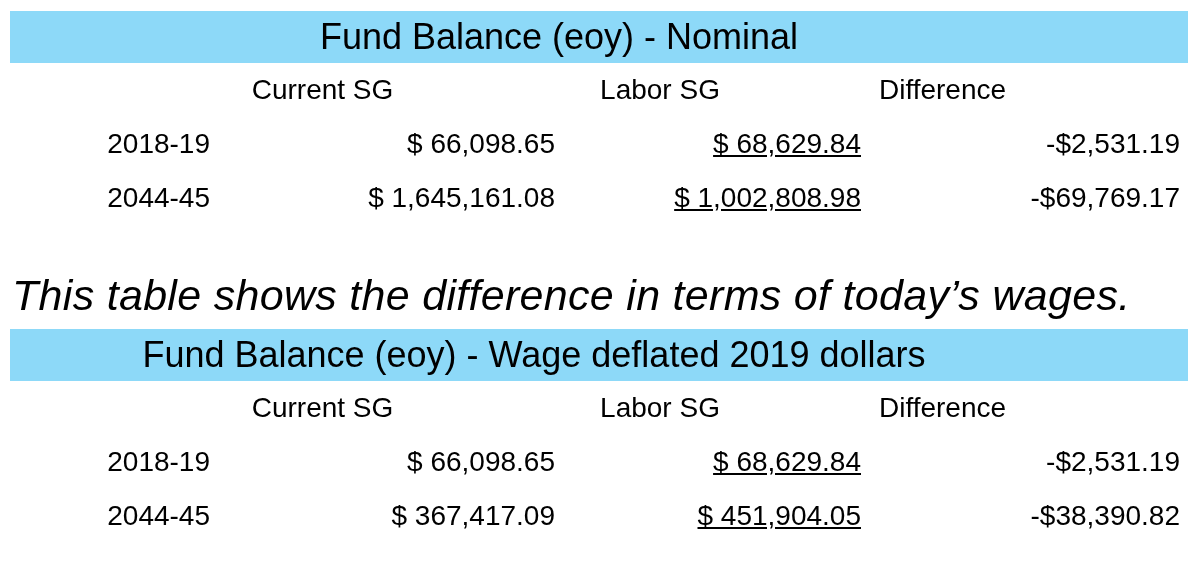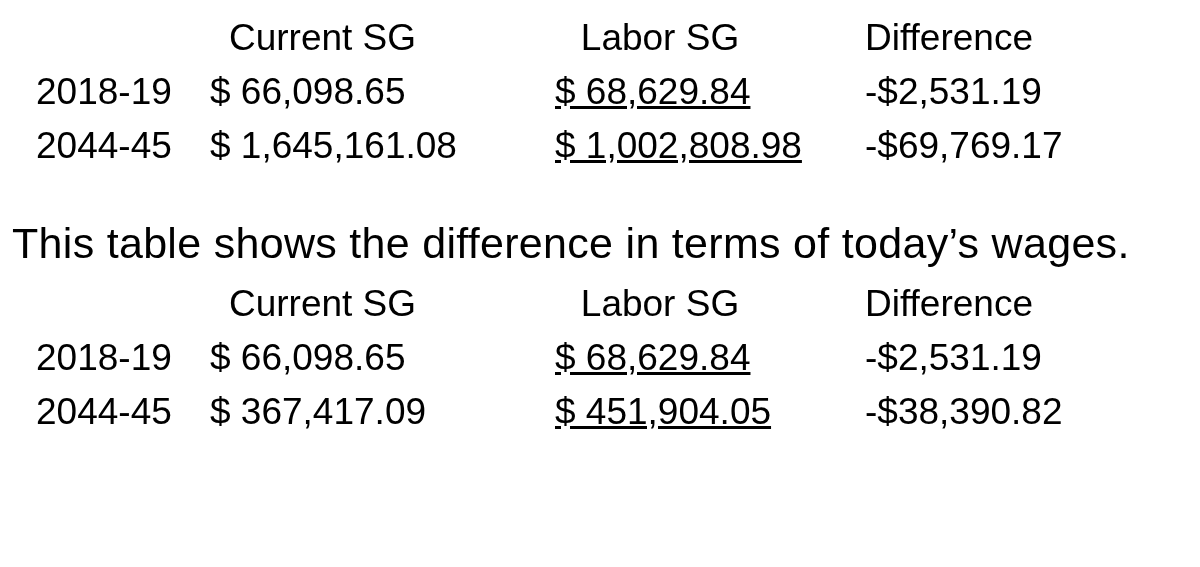--- a/index.html
+++ b/index.html
@@ -16,52 +16,56 @@
   .band {
     height: 52px; background: #8dd9f8;
     display: flex; align-items: center; justify-content: center;
     font-size: 36px; line-height: 52px; white-space: nowrap;
   }
   .band.t1 .band-title { padding-right: 80px; }
   .band.t2 .band-title { padding-right: 130px; }
 
   table.grid {
     border-collapse: collapse; width: 100%;
-    table-layout: fixed; font-size: 37px;
+    table-layout: fixed; font-size: 28px;
   }
   col.c-year { width: 200px; }
   col.c-cur  { width: 345px; }
   col.c-lab  { width: 310px; }
   col.c-diff { width: 323px; }
 
   th, td {
     font-weight: normal; height: 54px; padding: 0;
     white-space: nowrap; vertical-align: middle;
   }
   th { text-align: center; }
   th:nth-child(2) { padding-right: 120px; }
   th:nth-child(3) { padding-right: 100px; }
-  th:nth-child(4) { padding-right: 168px; text-align: right; }
-  td { }
+  th:nth-child(4) { padding-right: 168px; }
+  td { text-align: right; }
   td:nth-child(3) { padding-right: 4px; text-decoration: underline; }
   td:nth-child(4) { padding-right: 8px; }
-  td.year, th.year { text-align: left; padding-left: 26px; padding-right: 0; }
+  td.year, th.year { text-align: right; padding-left: 26px; padding-right: 0; }
 
   .note {
     margin: 46px 0 10px 12px;
     font-size: 43px; line-height: 48px; letter-spacing: 0.3px;
     white-space: nowrap;
+    font-style: italic;
   }
 </style>
 </head>
 <body>
 
 <div class="page">
 
   <section class="fin-table">
+    <div class="band t1" style="background-color: rgb(141, 217, 248);">
+      <span class="band-title">Fund Balance (eoy) - Nominal</span>
+    </div>
     <table class="grid">
       <colgroup>
           <col class="c-year">
           <col class="c-cur">
           <col class="c-lab">
           <col class="c-diff">
         </colgroup>
       <thead>
         <tr>
           <th class="year"></th>
@@ -83,20 +87,23 @@
           <td>$ 1,002,808.98</td>
           <td>-$69,769.17</td>
         </tr>
       </tbody>
     </table>
   </section>
 
   <p class="note">This table shows the difference in terms of today’s wages.</p>
 
   <section class="fin-table">
+    <div class="band t2" style="background-color: rgb(141, 217, 248);">
+      <span class="band-title">Fund Balance (eoy) - Wage deflated 2019 dollars</span>
+    </div>
     <table class="grid">
       <colgroup>
           <col class="c-year">
           <col class="c-cur">
           <col class="c-lab">
           <col class="c-diff">
         </colgroup>
       <thead>
         <tr>
           <th class="year"></th>

